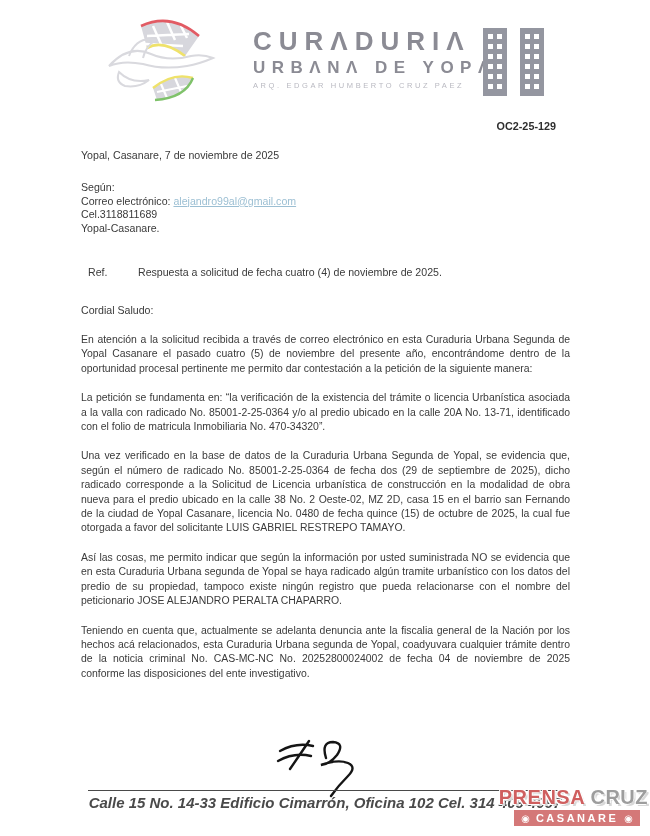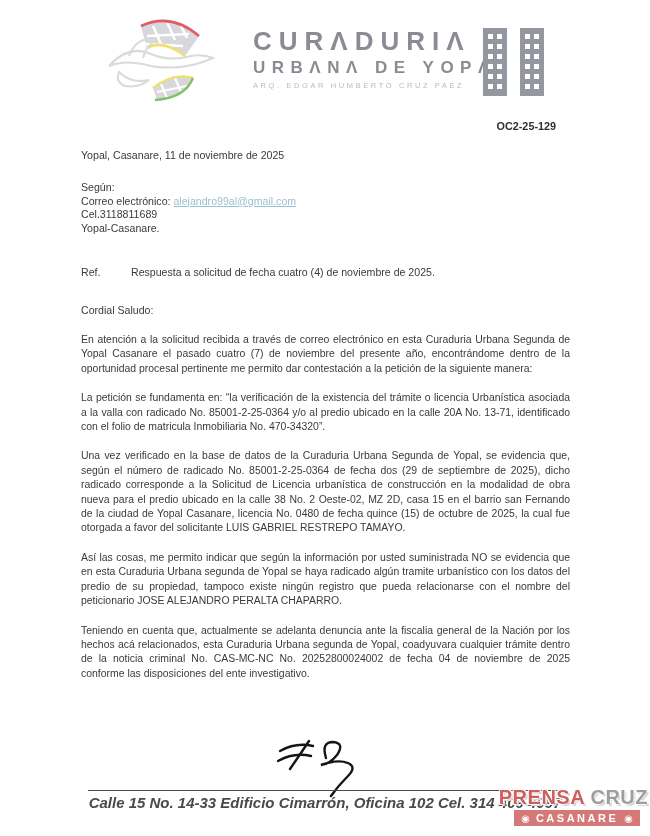--- a/index.html
+++ b/index.html
@@ -23,21 +23,21 @@
     font-size:7.5px;letter-spacing:2.6px;color:#b9b9c1;white-space:nowrap;margin-top:3px;
   }
   .buildings{left:483px;top:26px;}
 
   
   .ref-code{top:120px;right:94px;font-size:10.8px;font-weight:bold;color:#2e2e2e;}
   .date-line{left:81px;top:149px;font-size:10.6px;}
   .recipient{left:81px;top:181px;font-size:10.6px;line-height:13.6px;}
   .recipient .bold{font-weight:bold;color:#2e2e2e;}
   a.email{color:#9cbfd3;text-decoration:underline;cursor:pointer;}
-  .ref-line{left:81px;top:266px;font-size:10.6px;}
+  .ref-line{left:88px;top:266px;font-size:10.6px;}
   .ref-line .ref-label{display:inline-block;width:50px;}
   .greeting{left:81px;top:304px;font-size:10.6px;}
 
   
   .body-copy{left:81px;top:333px;width:489px;font-size:10.45px;line-height:14.4px;}
   .body-copy p{margin:0 0 15px 0;text-align:justify;}
 
   
   .signature{left:268px;top:736px;}
   .footer-line{left:88px;top:790px;width:474px;border-top:1.2px solid #4a4a4a;height:0;}
@@ -117,37 +117,37 @@
       <rect x="42" y="38" width="5" height="5"></rect>
         <rect x="51" y="38" width="5" height="5"></rect>
       <rect x="42" y="48" width="5" height="5"></rect>
         <rect x="51" y="48" width="5" height="5"></rect>
       <rect x="42" y="58" width="5" height="5"></rect>
         <rect x="51" y="58" width="5" height="5"></rect>
     </g>
   </svg>
 
   <div class="abs ref-code">OC2-25-129</div>
-  <div class="abs date-line">Yopal, Casanare, 11 de noviembre de 2025</div>
+  <div class="abs date-line">Yopal, Casanare, 7 de noviembre de 2025</div>
 
   <div class="abs recipient">
     <div>Según:</div>
     <div><span>Correo electrónico: </span><a class="email">alejandro99al@gmail.com</a></div>
     <div>Cel.3118811689</div>
     <div>Yopal-Casanare.</div>
   </div>
 
   <div class="abs ref-line">
     <span class="ref-label">Ref.</span><span>Respuesta a solicitud de fecha cuatro (4) de noviembre de 2025.</span>
   </div>
 
   <div class="abs greeting">Cordial Saludo:</div>
 
   <div class="abs body-copy">
-    <p>En atención a la solicitud recibida a través de correo electrónico en esta Curaduria Urbana Segunda de Yopal Casanare el pasado cuatro (7) de noviembre del presente año, encontrándome dentro de la oportunidad procesal pertinente me permito dar contestación a la petición de la siguiente manera:</p>
+    <p>En atención a la solicitud recibida a través de correo electrónico en esta Curaduria Urbana Segunda de Yopal Casanare el pasado cuatro (5) de noviembre del presente año, encontrándome dentro de la oportunidad procesal pertinente me permito dar contestación a la petición de la siguiente manera:</p>
     <p>La petición se fundamenta en: “la verificación de la existencia del trámite o licencia Urbanística asociada a la valla con radicado No. 85001-2-25-0364 y/o al predio ubicado en la calle 20A No. 13-71, identificado con el folio de matricula Inmobiliaria No. 470-34320”.</p>
     <p>Una vez verificado en la base de datos de la Curaduria Urbana Segunda de Yopal, se evidencia que, según el número de radicado No. 85001-2-25-0364 de fecha dos (29 de septiembre de 2025), dicho radicado corresponde a la Solicitud de Licencia urbanística de construcción en la modalidad de obra nueva para el predio ubicado en la calle 38 No. 2 Oeste-02, MZ 2D, casa 15 en el barrio san Fernando de la ciudad de Yopal Casanare, licencia No. 0480 de fecha quince (15) de octubre de 2025, la cual fue otorgada a favor del solicitante LUIS GABRIEL RESTREPO TAMAYO.</p>
     <p>Así las cosas, me permito indicar que según la información por usted suministrada NO se evidencia que en esta Curaduria Urbana segunda de Yopal se haya radicado algún tramite urbanístico con los datos del predio de su propiedad, tampoco existe ningún registro que pueda relacionarse con el nombre del peticionario JOSE ALEJANDRO PERALTA CHAPARRO.</p>
     <p>Teniendo en cuenta que, actualmente se adelanta denuncia ante la fiscalia general de la Nación por los hechos acá relacionados, esta Curaduria Urbana segunda de Yopal, coadyuvara cualquier trámite dentro de la noticia criminal No. CAS-MC-NC No. 20252800024002 de fecha 04 de noviembre de 2025 conforme las disposiciones del ente investigativo.</p>
   </div>
 
   <svg class="abs signature" width="112" height="62" viewBox="0 0 112 62" xmlns="http://www.w3.org/2000/svg">
     <g fill="none" stroke="#151515" stroke-width="2.4" stroke-linecap="round">
       <path d="M12 15 Q28 6 45 10"></path>
       <path d="M10 25 Q26 16 43 20"></path>

